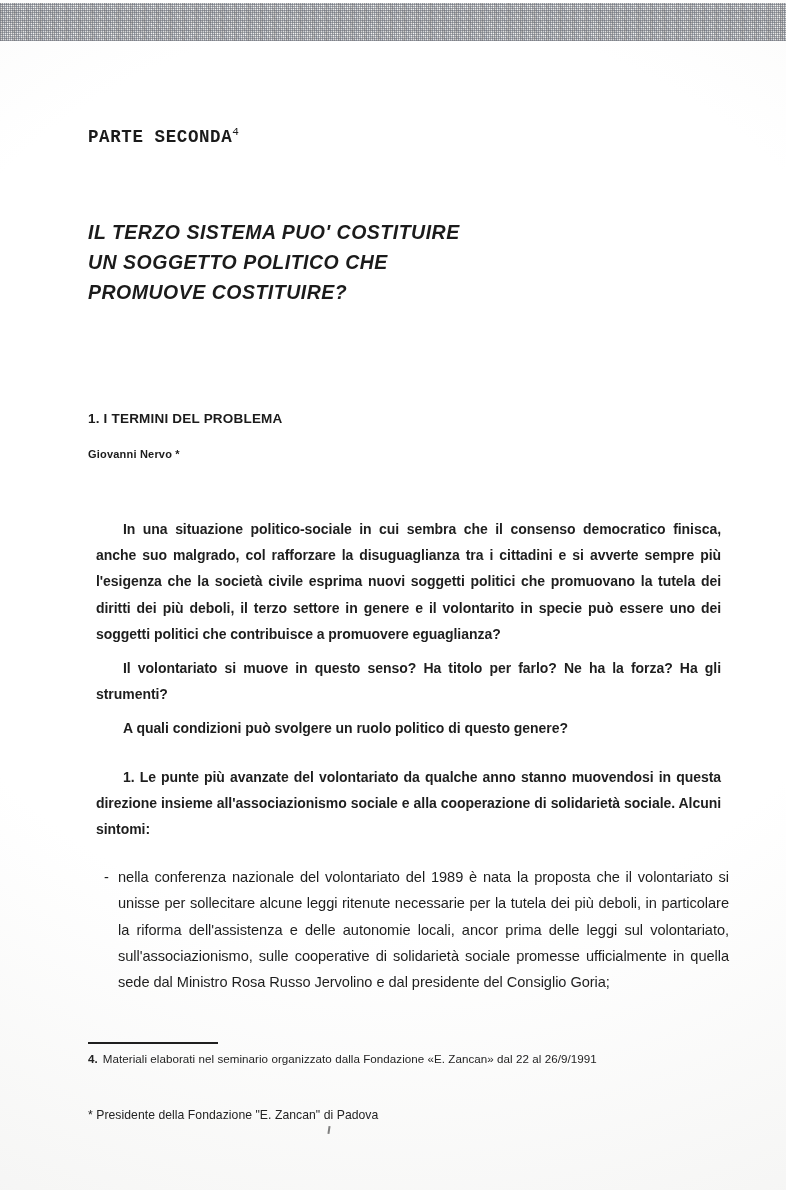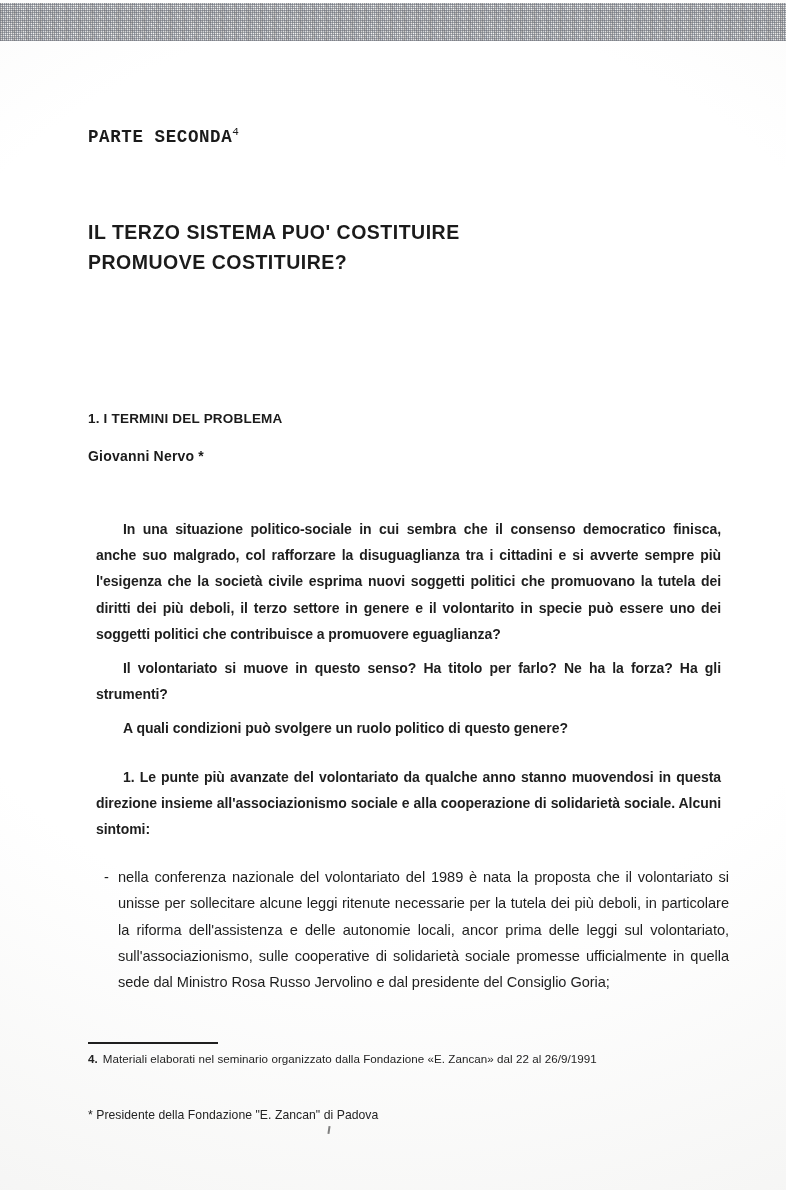--- a/index.html
+++ b/index.html
@@ -112,38 +112,39 @@
     width: 560px;
     font-size: 19.5px;
     font-weight: bold;
     line-height: 30px;
     letter-spacing: 0.5px;
     color: #1b1b1b;
   }
   .doc-title .tl {
     display: block;
     white-space: nowrap;
+    font-style: italic;
   }
 
   .section-heading {
     position: absolute;
     top: 400px;
     left: 0;
     font-size: 13.5px;
     font-weight: bold;
     letter-spacing: 0.2px;
     color: #1b1b1b;
     white-space: nowrap;
   }
 
   .author {
     position: absolute;
     top: 448px;
     left: 0;
-    font-size: 14px;
+    font-size: 11px;
     font-weight: bold;
     letter-spacing: 0.2px;
     color: #1b1b1b;
     white-space: nowrap;
   }
 
   
   .body-block {
     position: absolute;
     top: 508px;
@@ -244,20 +245,21 @@
   <div class="paper-tint"></div>
 
   <div class="scan-noise-band"></div>
 
   <div class="content">
 
     <div class="part-label"><span>PARTE SECONDA</span><span class="sup">4</span></div>
 
     <h1 class="doc-title">
       <span class="tl">IL TERZO SISTEMA PUO' COSTITUIRE</span>
+      <span class="tl">UN SOGGETTO POLITICO CHE</span>
       <span class="tl">PROMUOVE COSTITUIRE?</span>
     </h1>
 
     <h2 class="section-heading">1. I TERMINI DEL PROBLEMA</h2>
 
     <div class="author">Giovanni Nervo *</div>
 
     <div class="body-block">
 
       <p class="para indent">In una situazione politico-sociale in cui sembra che il consenso democratico finisca, anche suo malgrado, col rafforzare la disuguaglianza tra i cittadini e si avverte sempre più l'esigenza che la società civile esprima nuovi soggetti politici che promuovano la tutela dei diritti dei più deboli, il terzo settore in genere e il volontarito in specie può essere uno dei soggetti politici che contribuisce a promuovere eguaglianza?</p>

